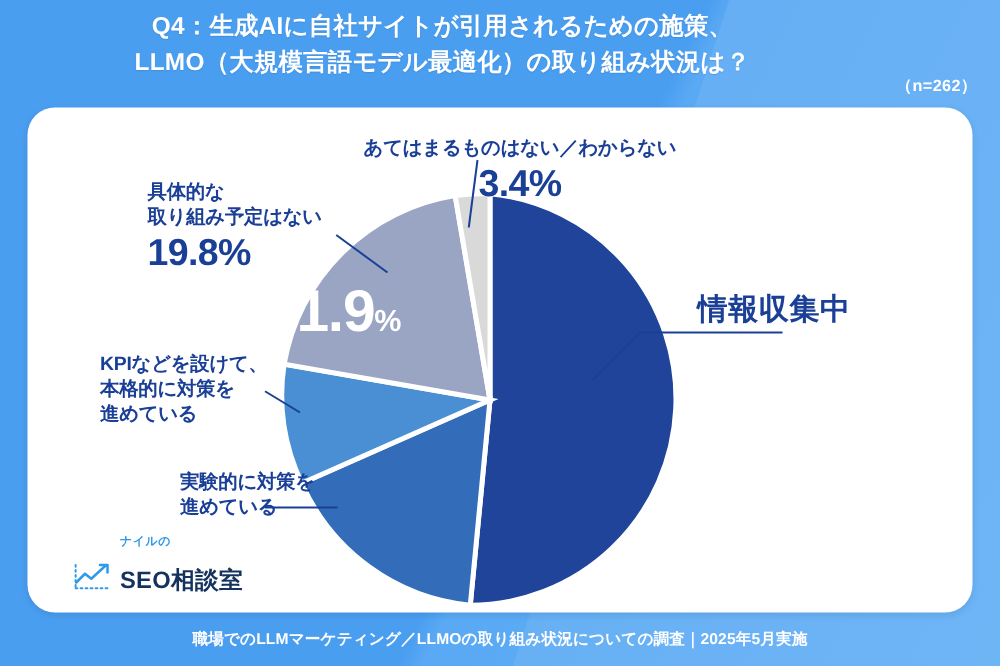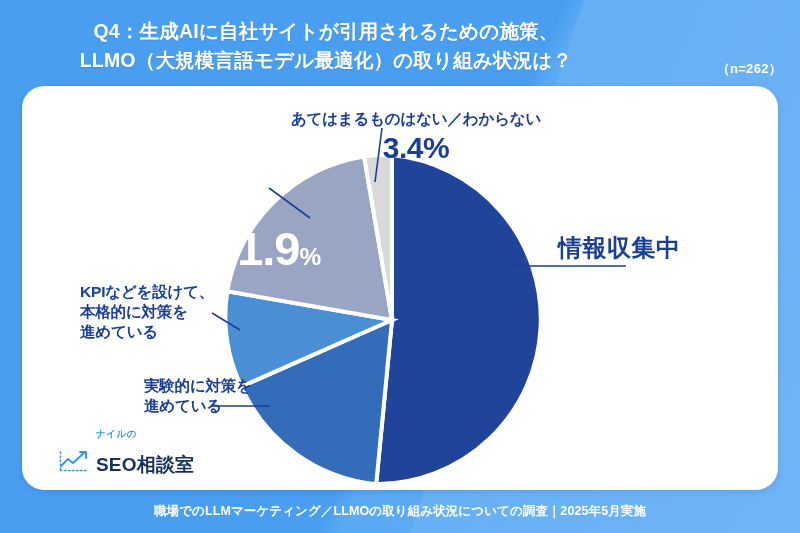--- a/index.html
+++ b/index.html
@@ -34,30 +34,31 @@
   
   .header {
     position: absolute;
     top: 0; left: 0;
     width: 800px;
     height: 92px;
     z-index: 3;
   }
   .title {
     position: absolute;
-    top: 17px;
+    top: 7px;
     left: 0;
     width: 652px;
     text-align: center;
     color: #ffffff;
     font-weight: bold;
     font-size: 19.5px;
     line-height: 29px;
     letter-spacing: 0.2px;
     text-shadow: 0 1px 1px rgba(20,70,140,0.18);
+    padding-left: 28px;
   }
   .title .line2 { display: block; }
   .sample-size {
     position: absolute;
     top: 60px;
     right: 18px;
     color: #ffffff;
     font-weight: bold;
     font-size: 13px;
     letter-spacing: 0.3px;
@@ -237,20 +238,27 @@
         <span>9.2</span><span class="unit">%</span>
       </div>
 
       <div class="lbl" id="label-none">
         <span class="txt">あてはまるものはない／わからない</span>
         <span class="pct-row">
           <span class="pct">3.4</span><span class="pct unit">%</span>
         </span>
       </div>
 
+      <div class="lbl" id="label-noplan">
+        <span class="txt">具体的な</span>
+        <span class="txt">取り組み予定はない</span>
+        <span class="pct-row">
+          <span class="pct">19.8</span><span class="pct unit">%</span>
+        </span>
+      </div>
 
       <div class="lbl" id="label-kpi">
         <span class="txt">KPIなどを設けて、</span>
         <span class="txt">本格的に対策を</span>
         <span class="txt">進めている</span>
       </div>
 
       <div class="lbl" id="label-exp">
         <span class="txt">実験的に対策を</span>
         <span class="txt">進めている</span>

